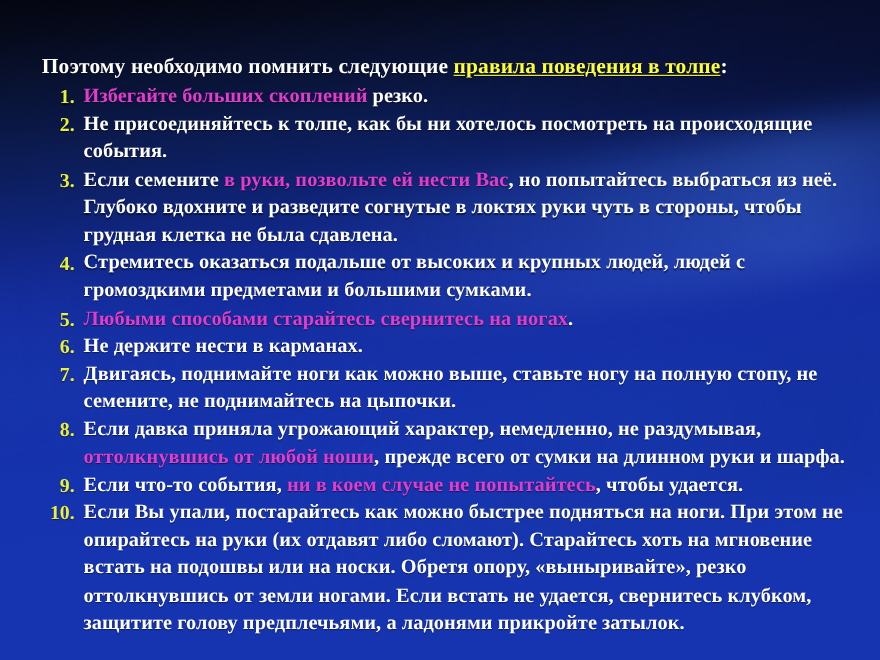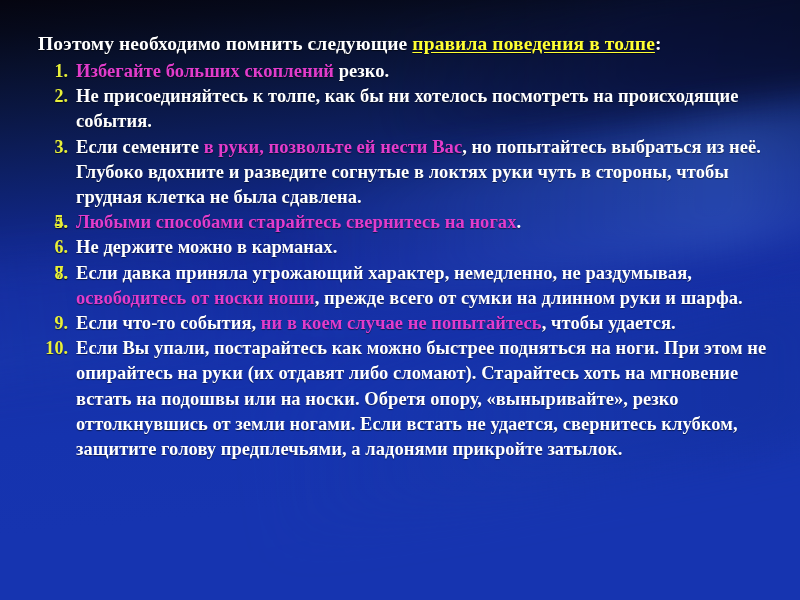--- a/index.html
+++ b/index.html
@@ -66,21 +66,21 @@
     width: 420px;
     height: 120px;
     background: linear-gradient(90deg, rgba(26,62,178,0.35) 0%, rgba(26,62,178,0.18) 60%, rgba(26,62,178,0) 100%);
     transform: rotate(-6deg);
     filter: blur(20px);
   }
 
   #content {
     position: relative;
     z-index: 3;
-    padding: 31px 22px 0 38px;
+    padding: 48px 22px 0 38px;
   }
 
   .heading {
     color: #ffffff;
     font-size: 19.5px;
     font-weight: bold;
     line-height: 26px;
     letter-spacing: 0.1px;
     margin: 0 0 2px 0;
     text-shadow: 0 1px 1px rgba(0,0,0,0.55);
@@ -135,23 +135,23 @@
   <div id="content">
 
     <p class="heading">
       <span>Поэтому необходимо помнить следующие </span><span class="hl-underline">правила поведения в толпе</span><span>:</span>
     </p>
 
     <ol class="rules" id="rules-list">
         <li><span class="num">1.</span><span class="mag">Избегайте больших скоплений </span><span>резко.</span></li>
         <li><span class="num">2.</span><span>Не присоединяйтесь к толпе, как бы ни хотелось посмотреть на происходящие события.</span></li>
         <li><span class="num">3.</span><span>Если семените </span><span class="mag">в руки, позвольте ей нести Вас</span><span>, но попытайтесь выбраться из неё. Глубоко вдохните и разведите согнутые в локтях руки чуть в стороны, чтобы грудная клетка не была сдавлена.</span></li>
-        <li><span class="num">4.</span></li>
+        <li><span class="num">4.</span><span>Стремитесь оказаться подальше от высоких и крупных людей, людей с громоздкими предметами и большими сумками.</span></li>
         <li><span class="num">5.</span><span class="mag">Любыми способами старайтесь свернитесь на ногах</span><span>.</span></li>
-        <li><span class="num">6.</span><span>Не держите можно в карманах.</span></li>
-        <li><span class="num">7.</span></li>
-        <li><span class="num">8.</span><span>Если давка приняла угрожающий характер, немедленно, не раздумывая, </span><span class="mag">освободитесь от носки ноши</span><span>, прежде всего от сумки на длинном руки и шарфа.</span></li>
+        <li><span class="num">6.</span><span>Не держите нести в карманах.</span></li>
+        <li><span class="num">7.</span><span>Двигаясь, поднимайте ноги как можно выше, ставьте ногу на полную стопу, не семените, не поднимайтесь на цыпочки.</span></li>
+        <li><span class="num">8.</span><span>Если давка приняла угрожающий характер, немедленно, не раздумывая, </span><span class="mag">оттолкнувшись от любой ноши</span><span>, прежде всего от сумки на длинном руки и шарфа.</span></li>
         <li><span class="num">9.</span><span>Если что-то события, </span><span class="mag">ни в коем случае не попытайтесь</span><span>, чтобы удается.</span></li>
         <li><span class="num">10.</span><span>Если Вы упали, постарайтесь как можно быстрее подняться на ноги. При этом не опирайтесь на руки (их отдавят либо сломают). Старайтесь хоть на мгновение встать на подошвы или на носки. Обретя опору, «выныривайте», резко оттолкнувшись от земли ногами. Если встать не удается, свернитесь клубком, защитите голову предплечьями, а ладонями прикройте затылок.</span></li>
       </ol>
 
   </div>
 </div>
 
 </body></html>

